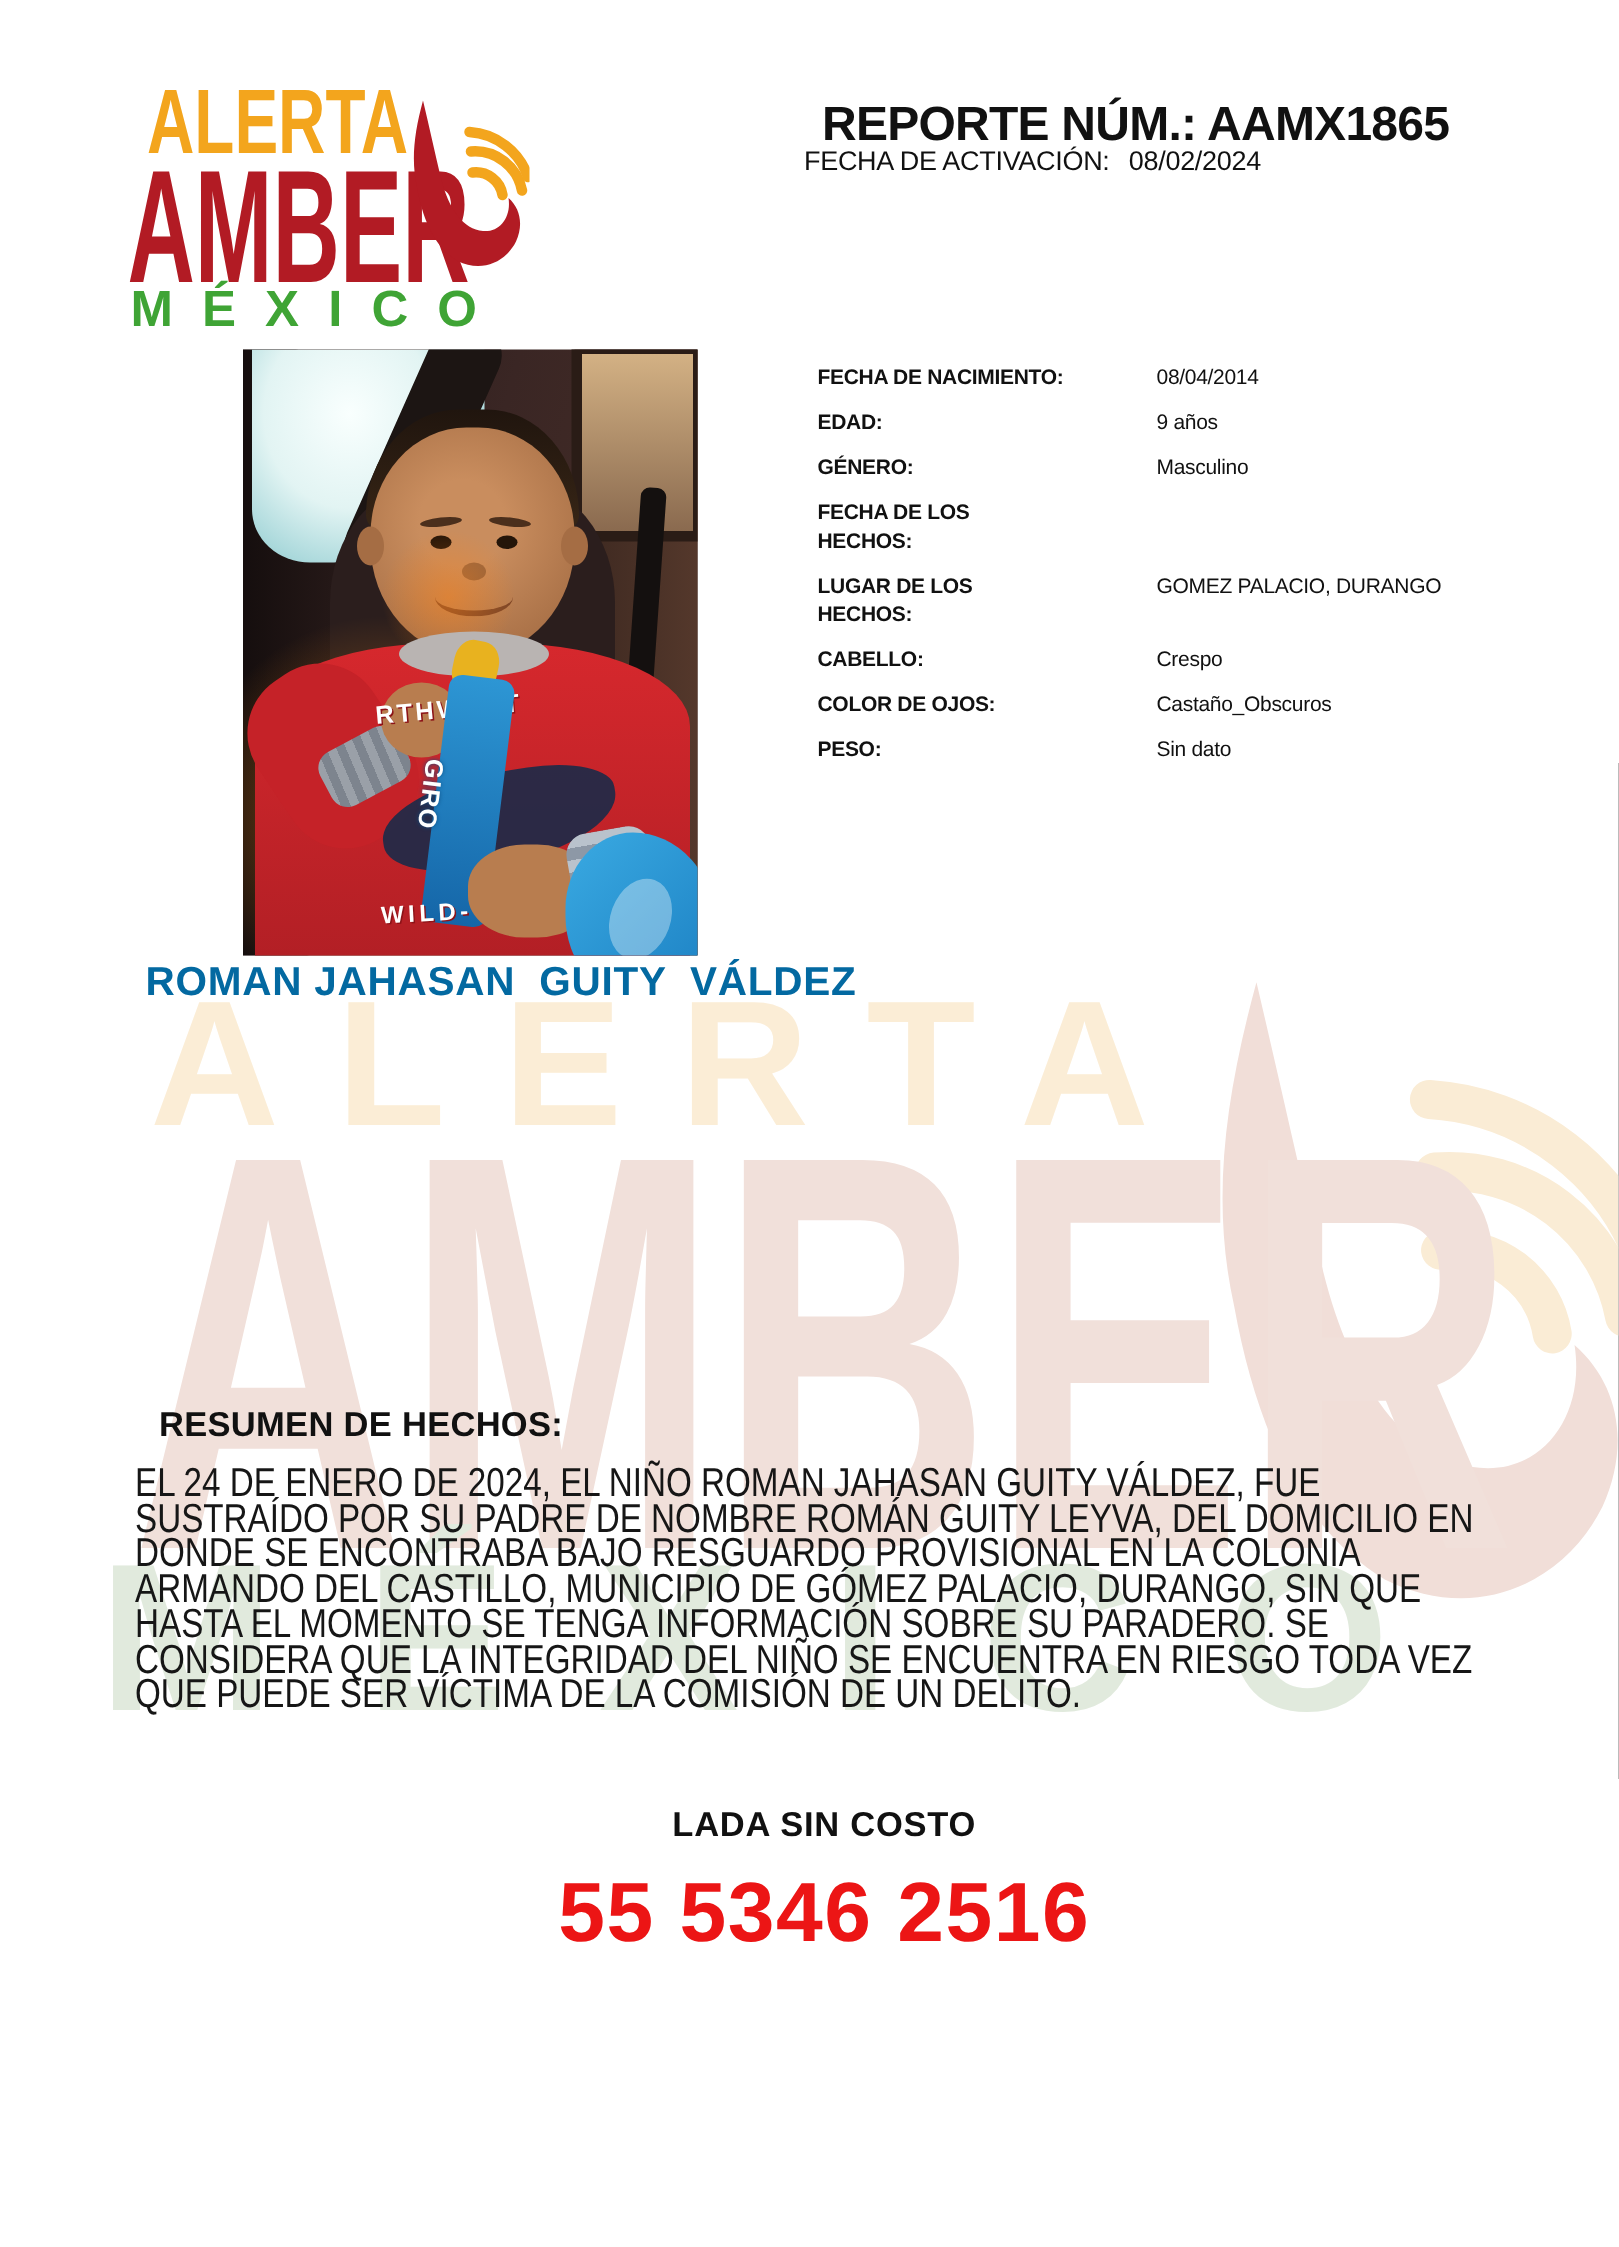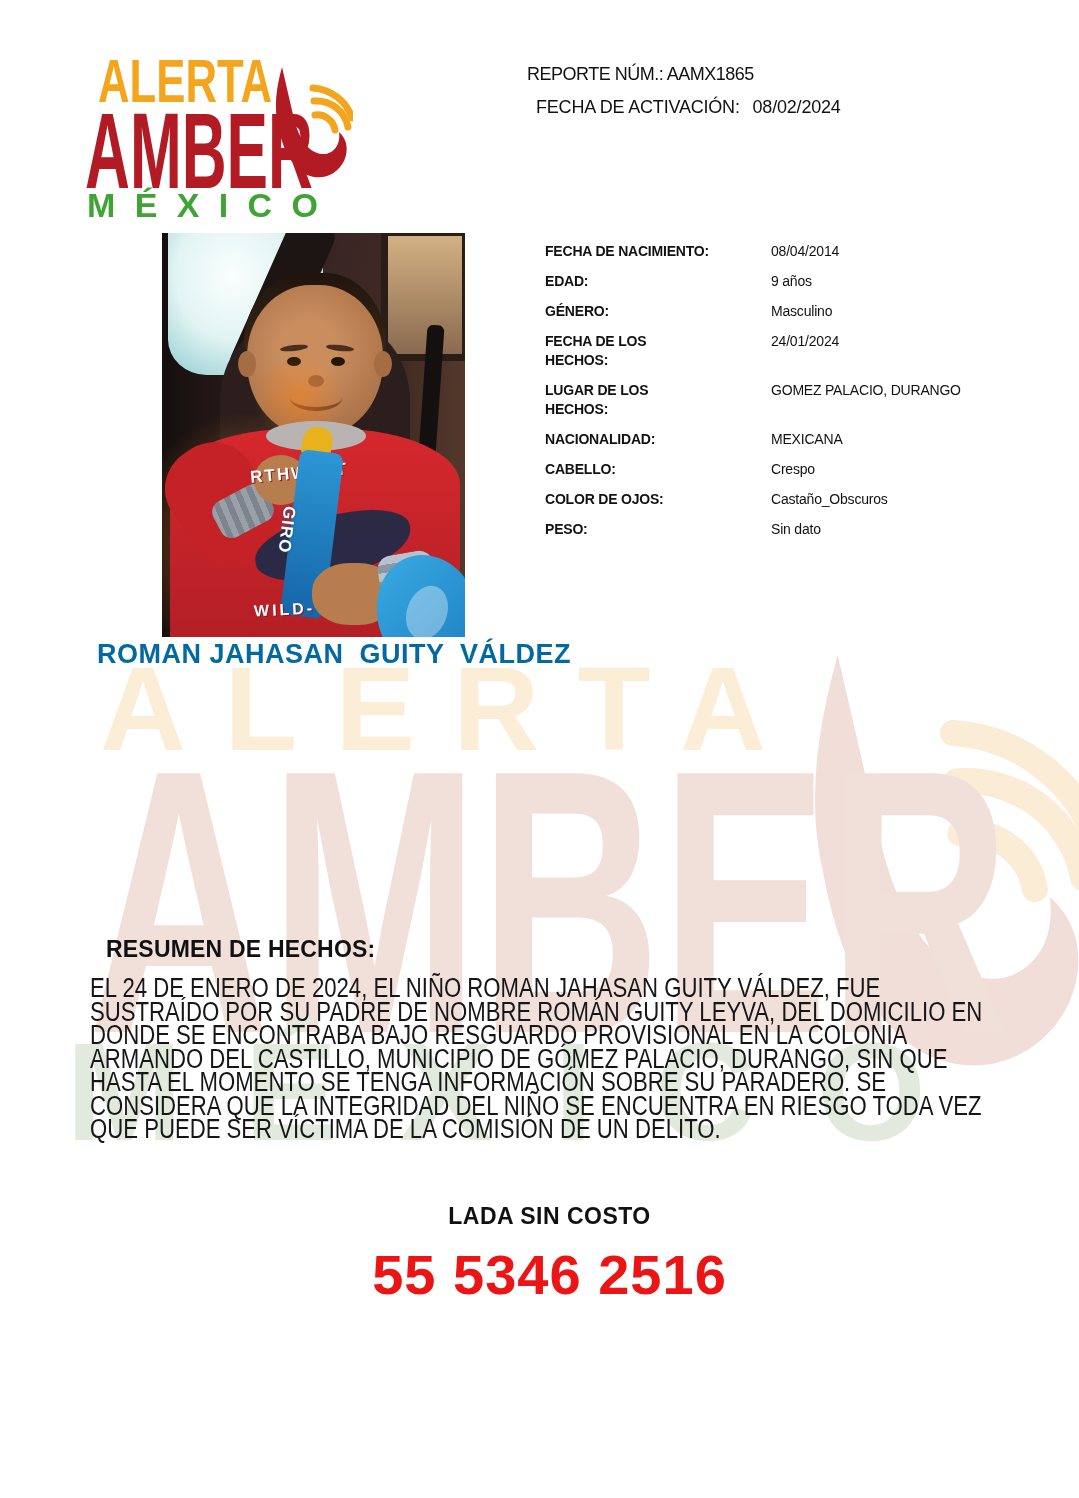--- a/index.html
+++ b/index.html
@@ -10,21 +10,21 @@
   }
   .abs{position:absolute;}
 
   
   .watermark{left:60px; top:625px; z-index:0; pointer-events:none;}
 
   
   .logo{left:85px; top:55px; z-index:3;}
 
   
-  .report-line1{left:527px; top:64px; font-size:18px; font-weight:normal; letter-spacing:-0.5px; white-space:nowrap; z-index:2;}
+  .report-line1{left:548px; top:64px; font-size:32px; font-weight:bold; letter-spacing:-0.5px; white-space:nowrap; z-index:2;}
   .report-line2{left:536px; top:97px; font-size:18px; font-weight:normal; letter-spacing:-0.2px; white-space:nowrap; z-index:2;}
   .report-line2 .val{margin-left:8px;}
 
   
   .photo{left:162px; top:233px; width:303px; height:404px; overflow:hidden; z-index:2;
     background:linear-gradient(105deg,#241a19 0%,#3a2624 45%,#4a3029 100%);}
   .photo *{position:absolute;}
   .ph-seat-left{left:-12px; top:0; width:78px; height:404px; background:linear-gradient(90deg,#120c0c,#261918); border-radius:0 40% 30% 0;}
   .ph-window-left{left:6px; top:0; width:155px; height:142px;
     background:radial-gradient(ellipse at 42% 30%, #f9fffe 0%, #e2f4f3 45%, #a9d8db 75%, #6fa7b0 100%);
@@ -175,29 +175,24 @@
       <div class="field-row">
         <div class="field-label"><span>EDAD:</span></div>
         <div class="field-value">9 años</div>
       </div>
       <div class="field-row">
         <div class="field-label"><span>GÉNERO:</span></div>
         <div class="field-value">Masculino</div>
       </div>
       <div class="field-row two">
         <div class="field-label"><span>FECHA DE LOS HECHOS:</span></div>
-        <div class="field-value">24/01/2024</div>
       </div>
       <div class="field-row two">
         <div class="field-label"><span>LUGAR DE LOS HECHOS:</span></div>
         <div class="field-value">GOMEZ PALACIO, DURANGO</div>
-      </div>
-      <div class="field-row">
-        <div class="field-label"><span>NACIONALIDAD:</span></div>
-        <div class="field-value">MEXICANA</div>
       </div>
       <div class="field-row">
         <div class="field-label"><span>CABELLO:</span></div>
         <div class="field-value">Crespo</div>
       </div>
       <div class="field-row">
         <div class="field-label"><span>COLOR DE OJOS:</span></div>
         <div class="field-value">Castaño_Obscuros</div>
       </div>
       <div class="field-row">

